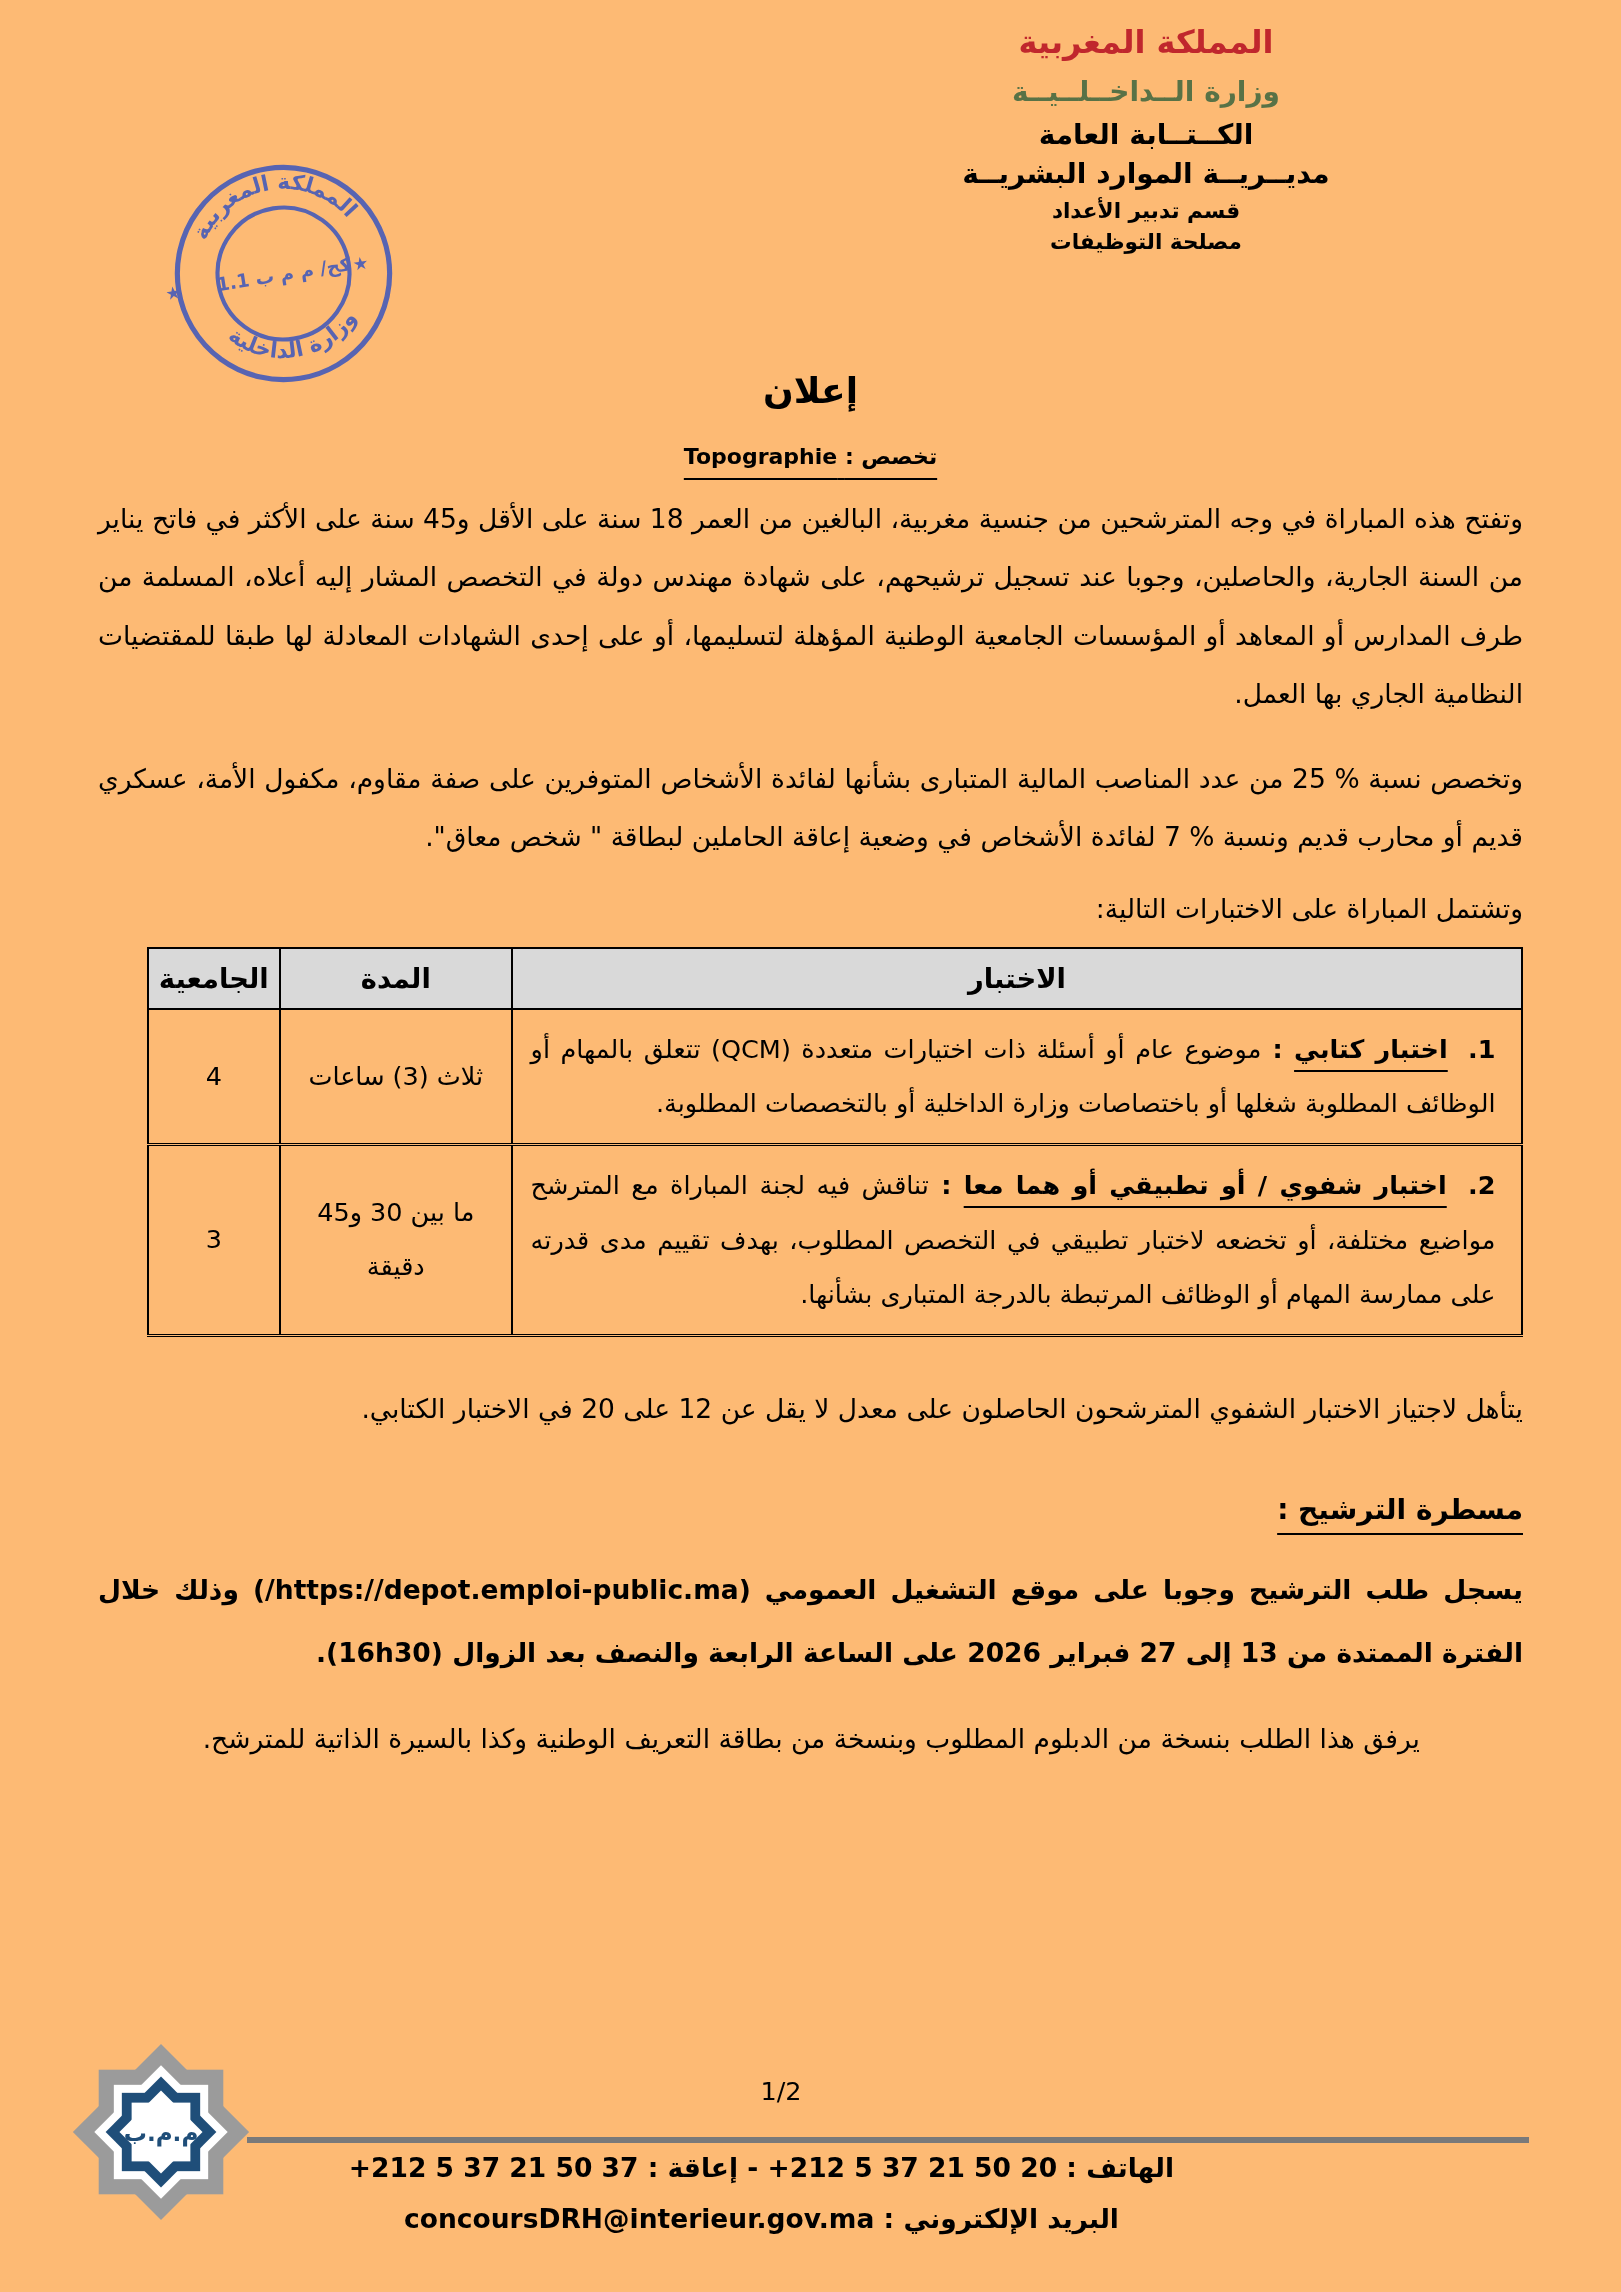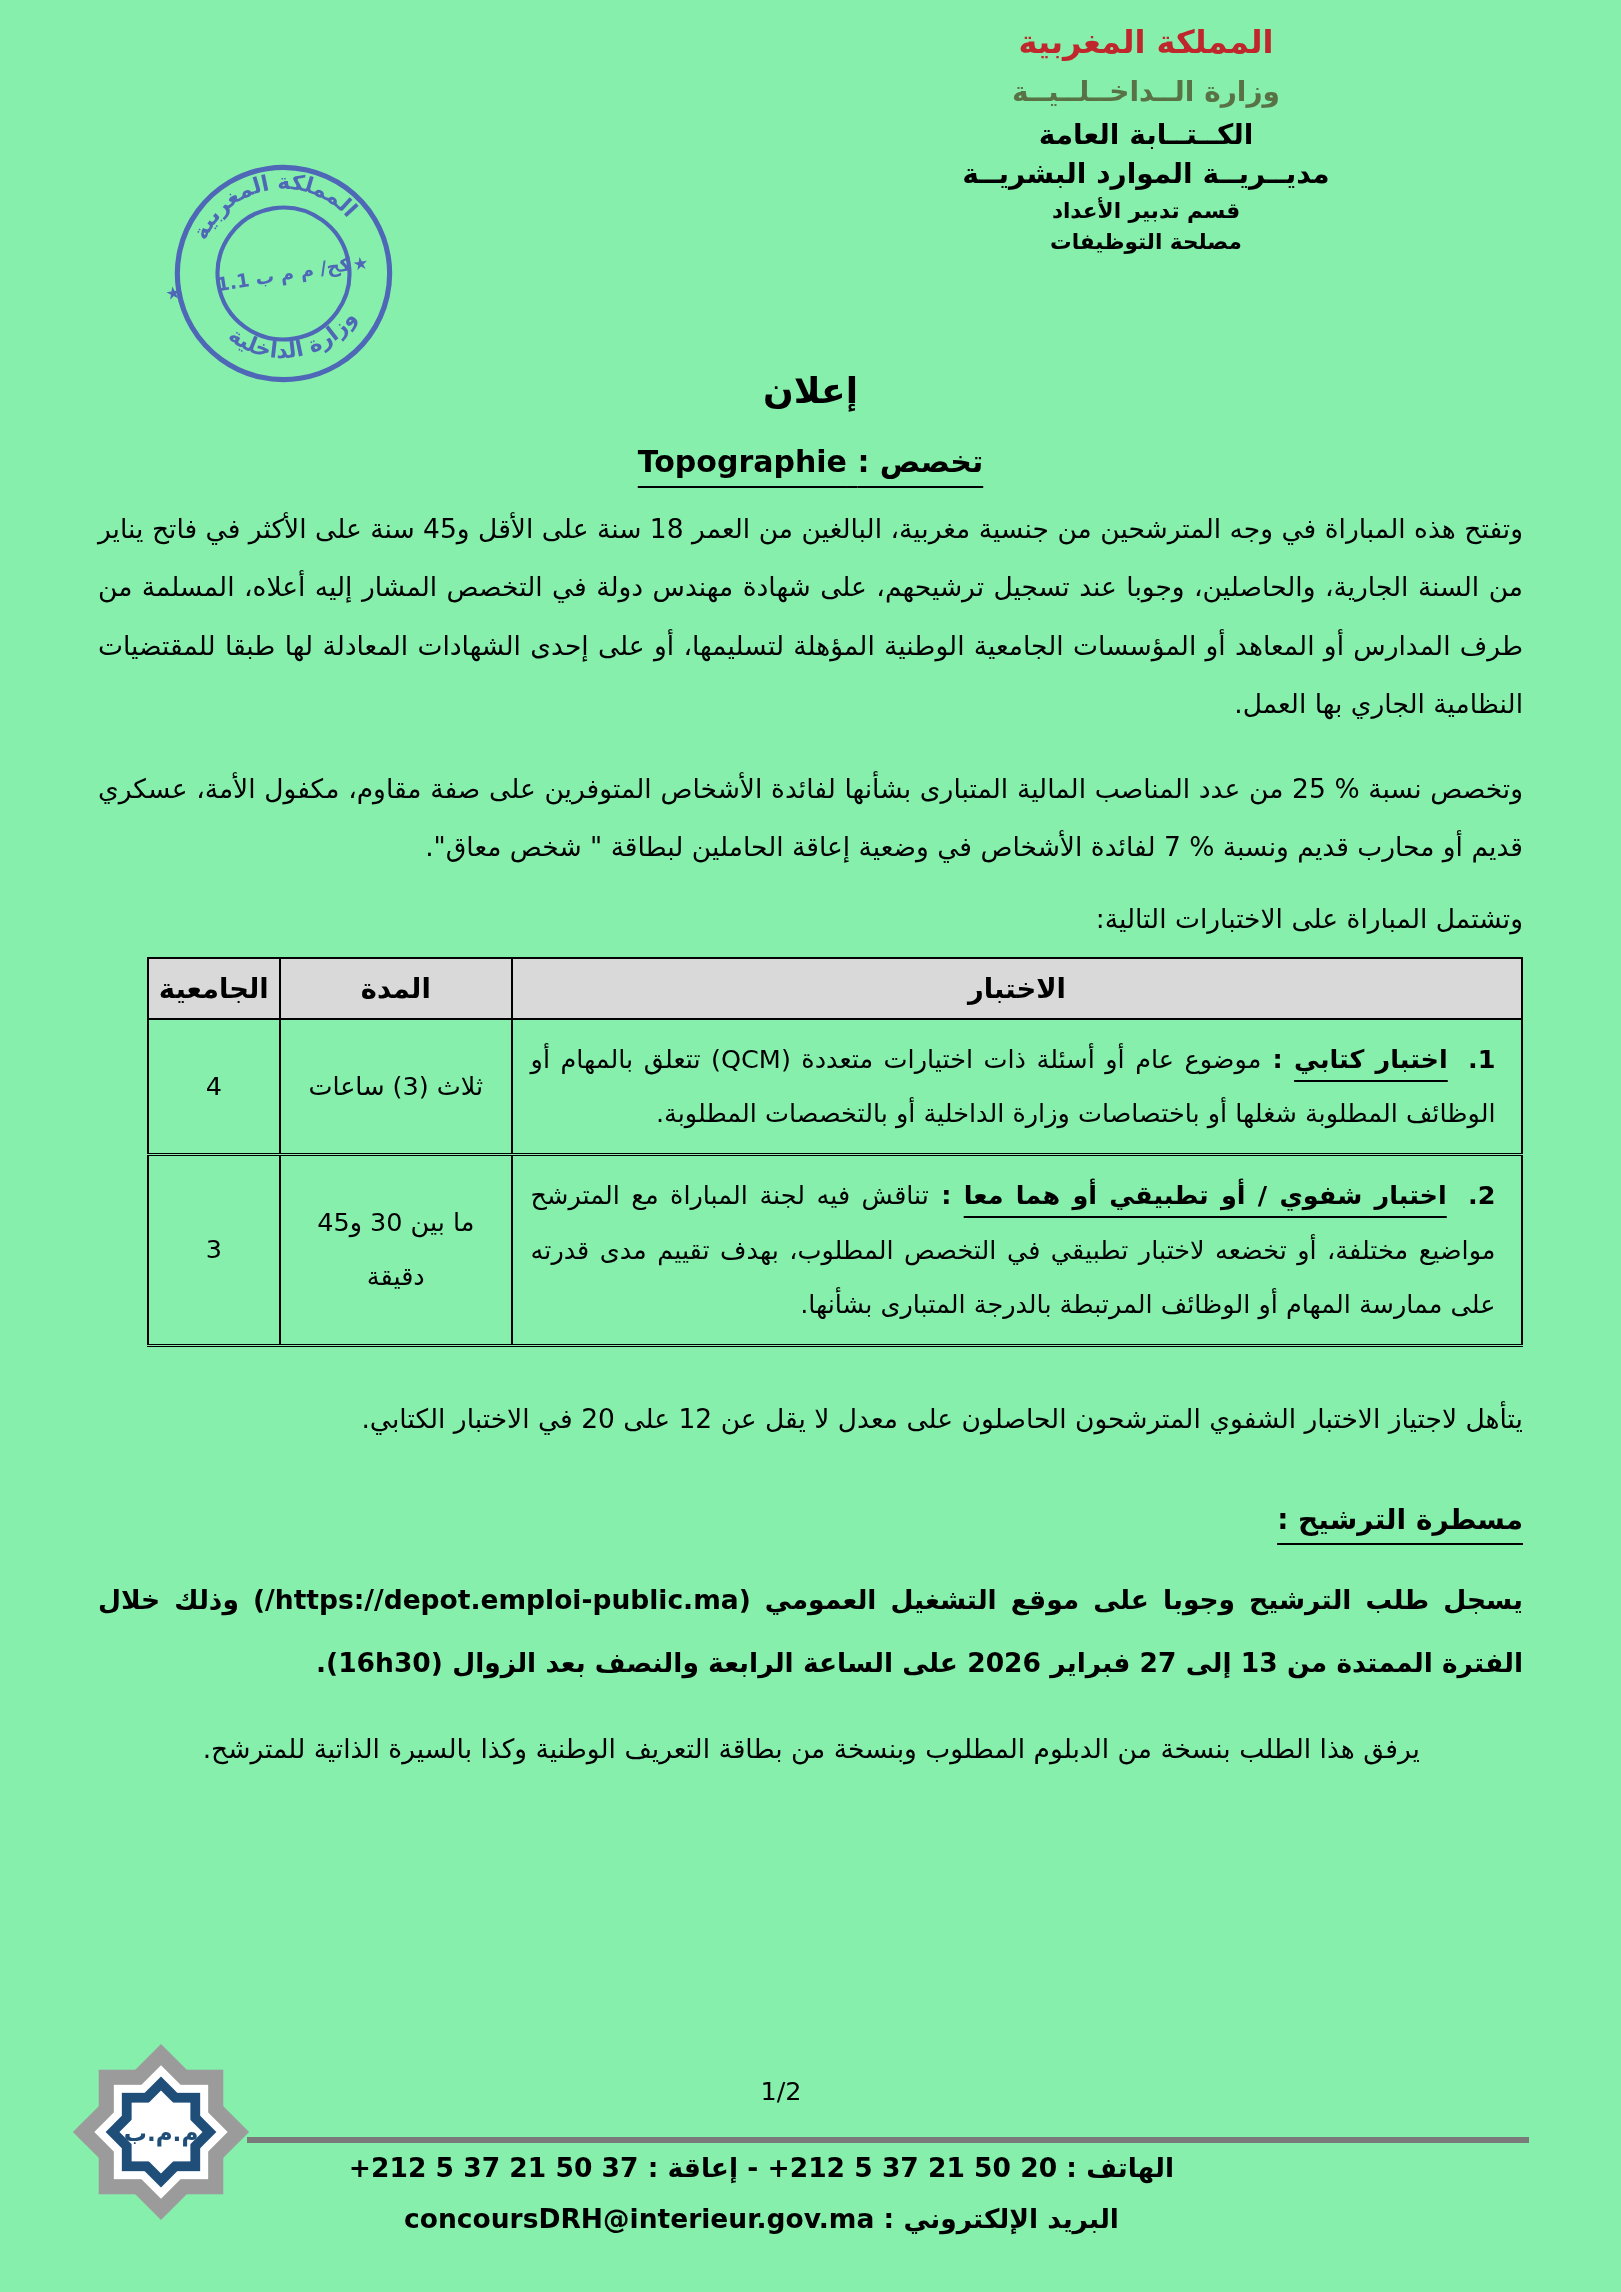--- a/index.html
+++ b/index.html
@@ -1,19 +1,19 @@
 <!DOCTYPE html>
 <html lang="ar" dir="rtl"><head>
 <meta charset="utf-8">
 <style>
   html,body { margin:0; padding:0; background:#ffffff; }
   .page {
     position:relative;
     width:1621px; height:2293px;
-    background:#86efac;
+    background:#fdba74;
     direction:rtl;
     font-family:"DejaVu Sans", sans-serif;
     color:#000;
     box-sizing:border-box;
     padding:15.7px 98px 0 98px;
     overflow:hidden;
   }
   
   .header-col { width:510px; margin-right:122px; text-align:center; }
   .h-kingdom    { color:#c0272d; font-size:32px; font-weight:bold; margin:7.8px 0 13.7px; }
@@ -22,21 +22,21 @@
   .h-directorate{ font-size:28px; font-weight:bold; margin:0 0 7.8px; }
   .h-division   { font-size:21.6px; font-weight:bold; margin:0 0 5.9px; }
   .h-service    { font-size:21.6px; font-weight:bold; margin:0; }
   
   .stamp { position:absolute; top:155px; left:165px; width:237px; height:237px;
            transform:rotate(-9deg); opacity:.92; }
   
   .title-announce { text-align:center; font-size:36px; font-weight:bold; margin-top:116px; }
   .title-sub  { text-align:center; font-size:31px; font-weight:bold; margin-top:25.5px;
                 text-decoration:underline; text-underline-offset:13.7px; text-decoration-thickness:2px; }
-  .title-spec { text-align:center; font-size:30px; font-weight:bold; margin-top:33px; }
+  .title-spec { text-align:center; font-size:22px; font-weight:bold; margin-top:33px; }
   .title-spec .u { text-decoration:underline; text-underline-offset:13.7px; text-decoration-thickness:2px; }
   
   .para { font-size:26.5px; line-height:2.2; text-align:justify; }
   .p1 { margin-top:33px; text-indent:44px; }
   .p2 { margin-top:21.6px; }
   .p3 { margin-top:21.6px; }
   .exams-intro { margin-top:15.7px; font-size:26.5px; }
   
   table.exams { width:1376px; margin:23.5px 0 0 0; border-collapse:collapse;
                 border:2px solid #000; border-bottom:3.9px double #000; }

